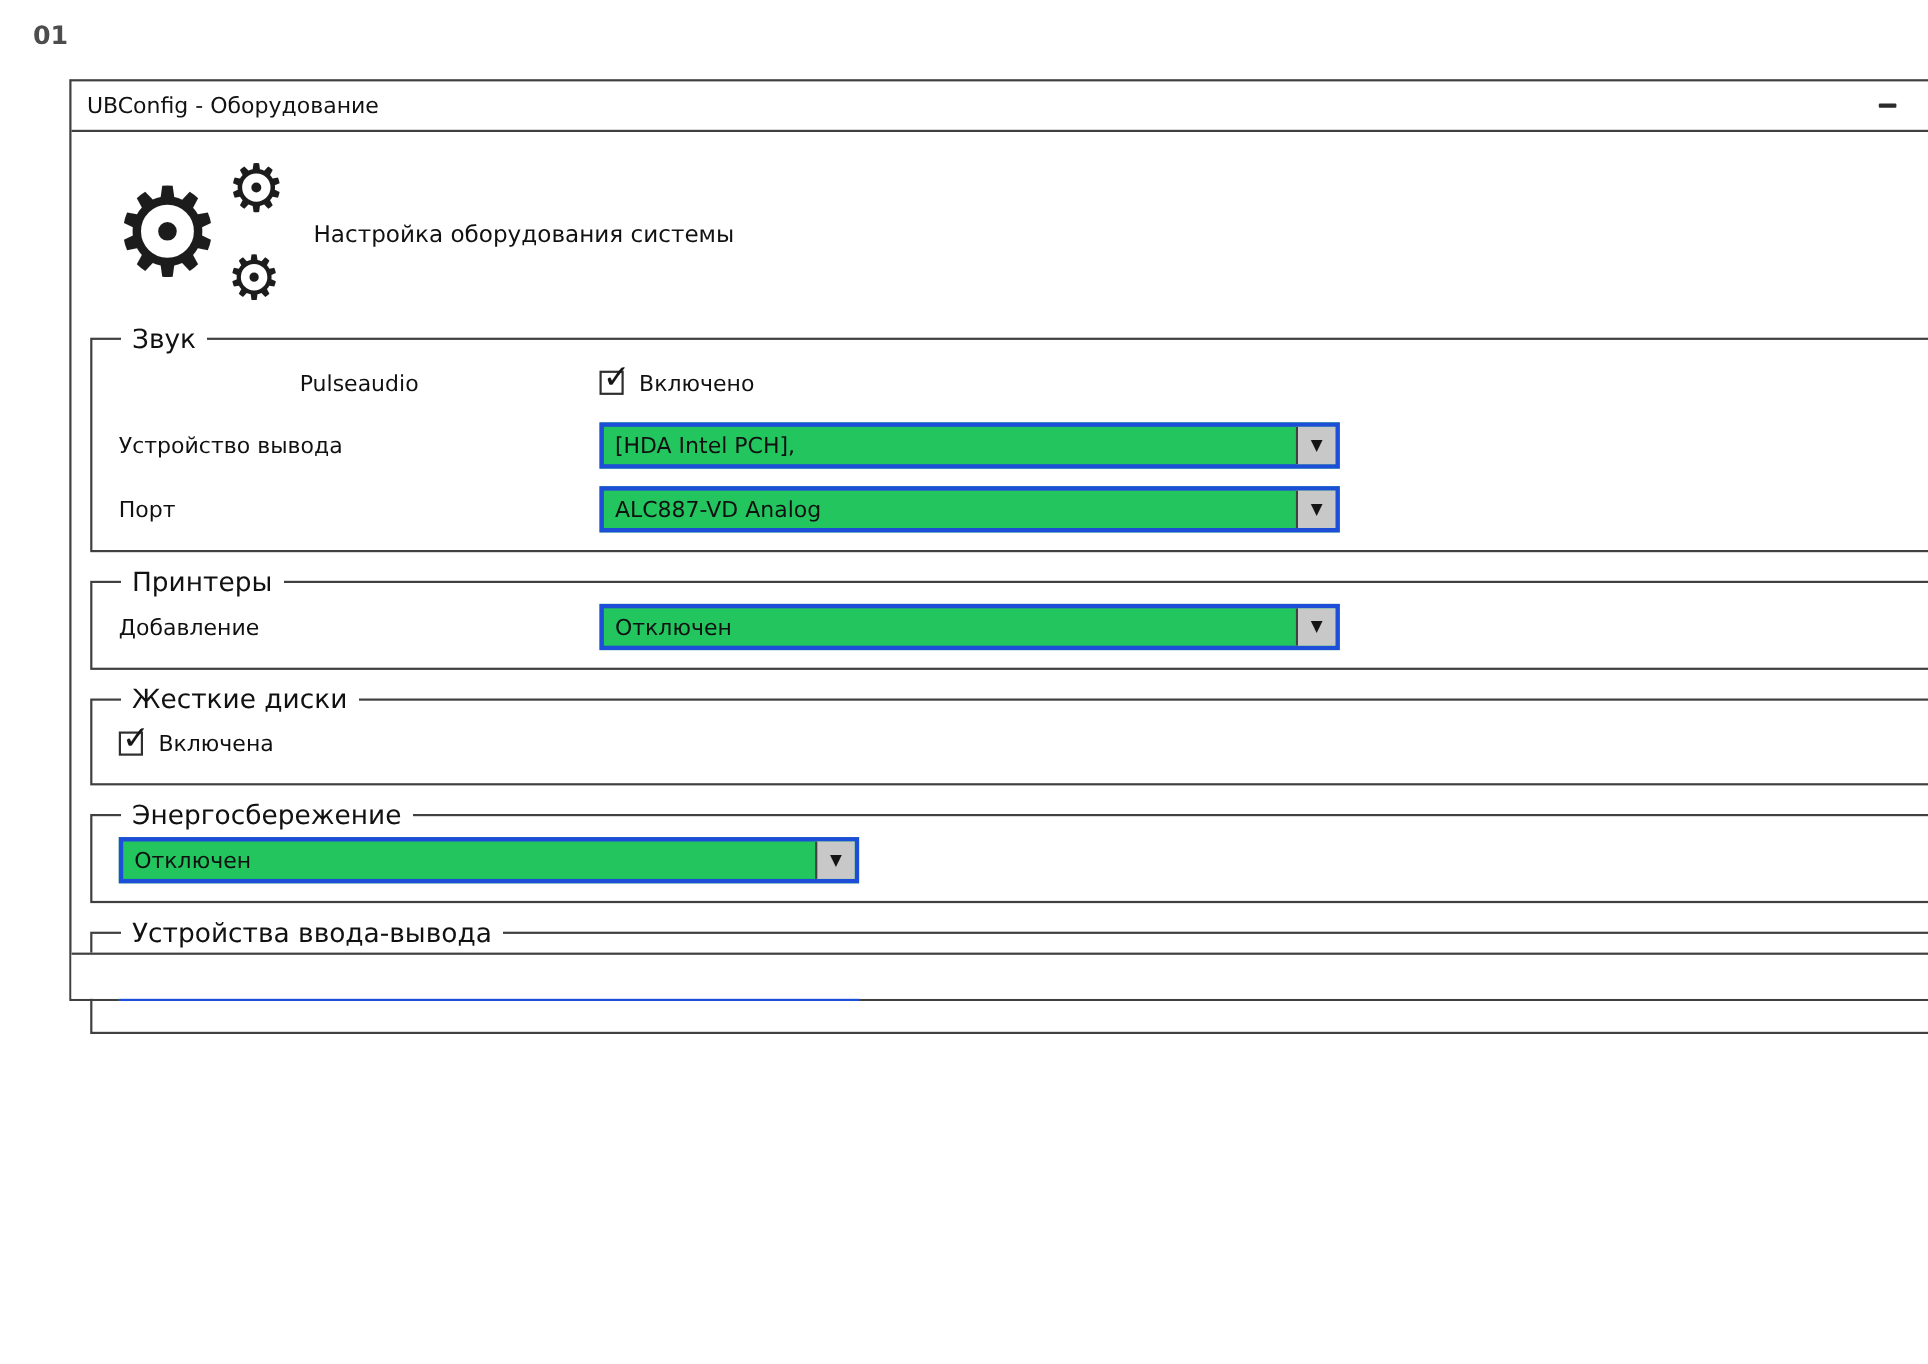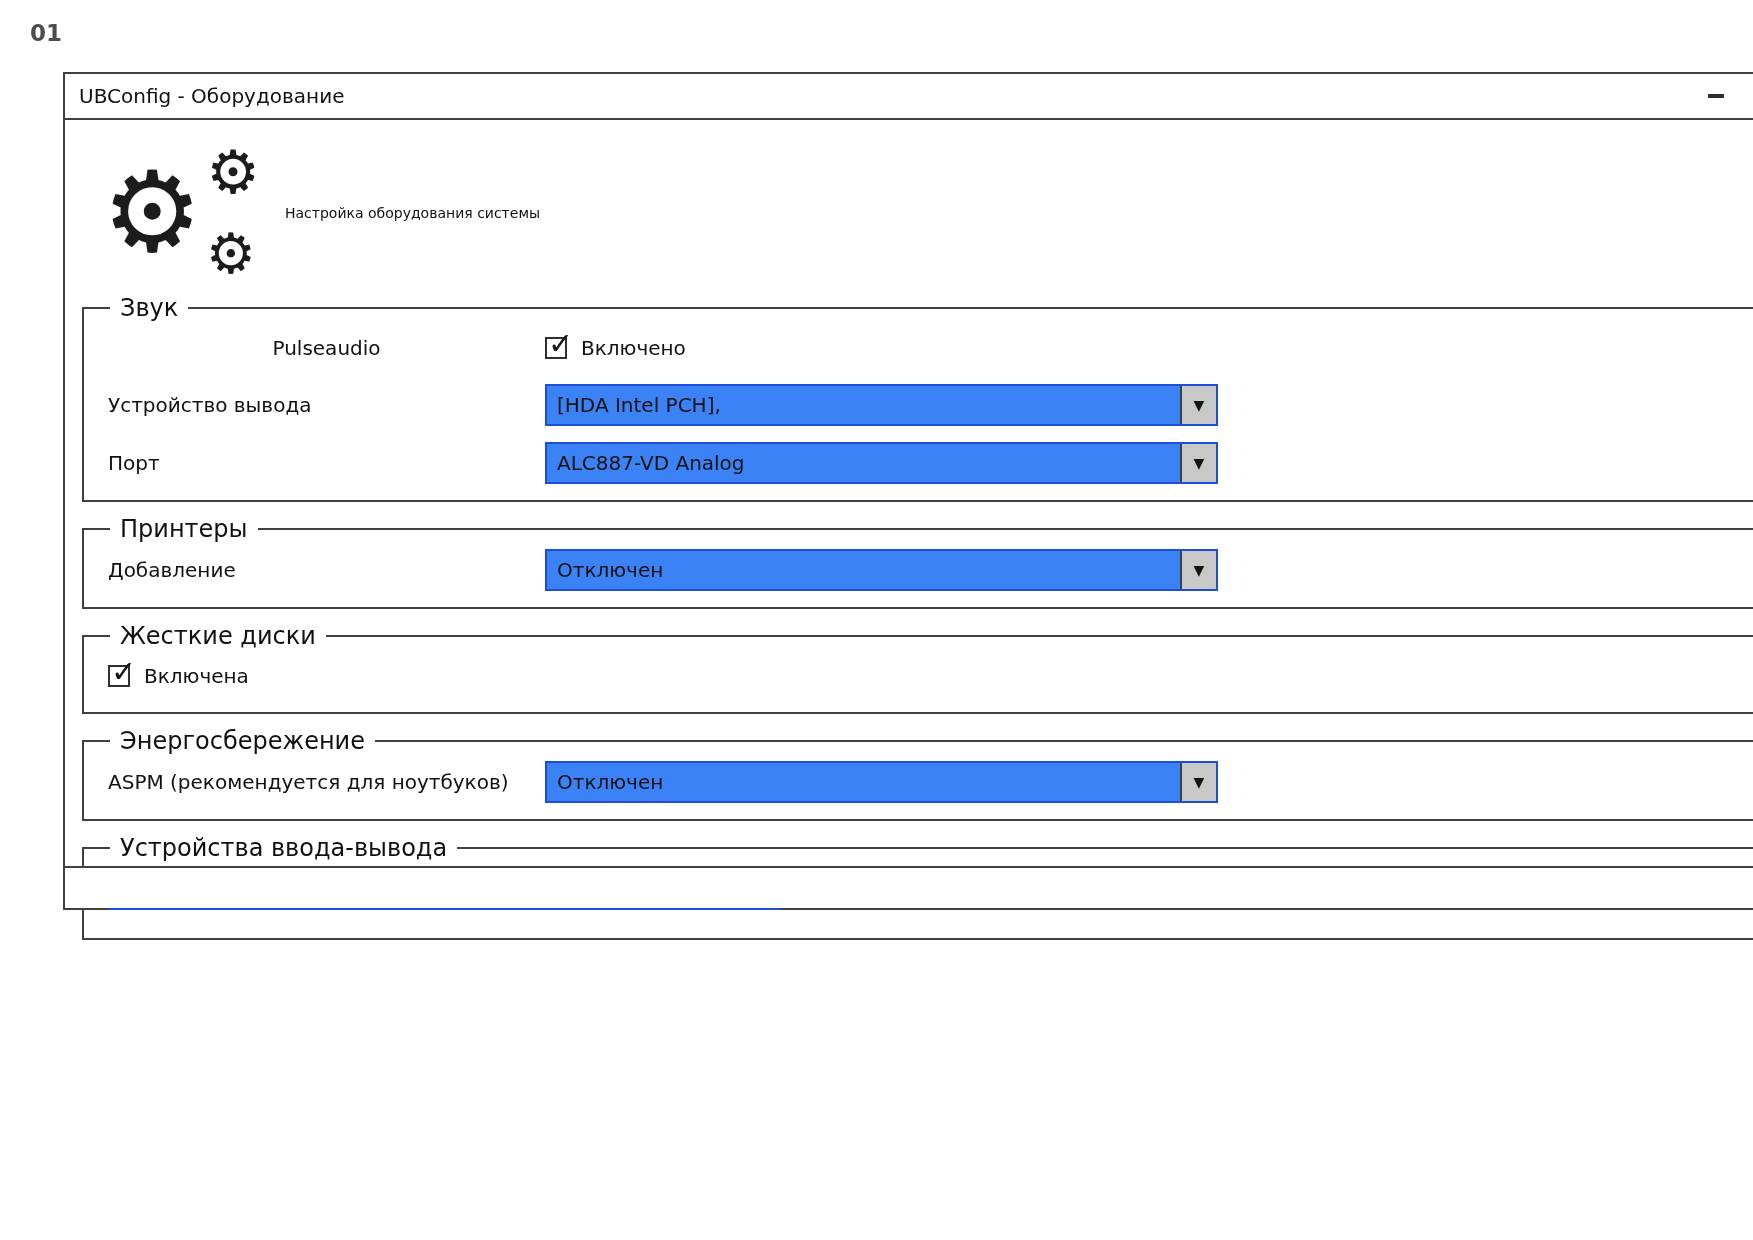--- a/index.html
+++ b/index.html
@@ -29,34 +29,34 @@
   .btn-min { display: flex; align-items: center; justify-content: center; width: 20px; height: 24px; cursor: pointer; }
   .min-icon { width: 16px; height: 4px; background: #2b2b2b; border-radius: 1px; }
   .btn-close { font-size: 23px; font-weight: bold; line-height: 1; cursor: pointer; color: #1a1a1a; }
   .content { padding: 0 9px 0 17px; }
   .header-row { display: flex; align-items: center; margin: 28px 0 16px 26px; height: 130px; }
   .gears { position: relative; width: 150px; height: 130px; color: #1c1c1c; }
   .gears span { position: absolute; line-height: 1; }
   .gear-big { font-size: 112px; left: -6px; top: 8px; }
   .gear-small-top { font-size: 60px; right: -2px; top: -6px; }
   .gear-small-bottom { font-size: 56px; right: 2px; bottom: -4px; }
-  .caption { margin-left: 27px; font-size: 14px; }
+  .caption { margin-left: 27px; font-size: 21px; }
   fieldset {
     border: 2px solid #404040; margin-bottom: 13px;
     padding: 6px 14px 16px 24px; min-inline-size: 0;
   }
   fieldset:last-of-type { padding-bottom: 28px; }
   legend { font-size: 24px; padding: 0 10px; margin-left: 2px; }
   .row { display: flex; align-items: center; }
   .row + .row { margin-top: 16px; }
   .row-check { height: 40px; text-align: center; }
   .lbl { width: 437px; flex: none; font-size: 20px; }
   .combo {
-    width: 673px; height: 42px; border: 2px solid #1d4ed8;
-    display: flex; background: #3b82f6; cursor: pointer;
+    width: 673px; height: 42px; border: 4px solid #1d4ed8;
+    display: flex; background: #22c55e; cursor: pointer;
   }
   .combo-value {
     flex: 1; display: flex; align-items: center;
     padding: 0 10px; font-size: 20px; white-space: nowrap; overflow: hidden;
   }
   .combo-btn {
     width: 36px; flex: none; background: #c8c8c8;
     border-left: 2px solid #404040;
     display: flex; align-items: center; justify-content: center;
   }
@@ -157,21 +157,20 @@
               <span class="cb-check">✓</span>
             </span>
           <span class="cb-label">Включена</span>
         </div>
       </div>
     </fieldset>
 
     <fieldset>
       <legend>Энергосбережение</legend>
       <div class="row">
-        <span class="lbl">ASPM (рекомендуется для ноутбуков)</span>
         <div class="combo">
           <span class="combo-value">Отключен</span>
           <span class="combo-btn">
               <span class="chev">▼</span>
             </span>
         </div>
       </div>
     </fieldset>
 
     <fieldset>

